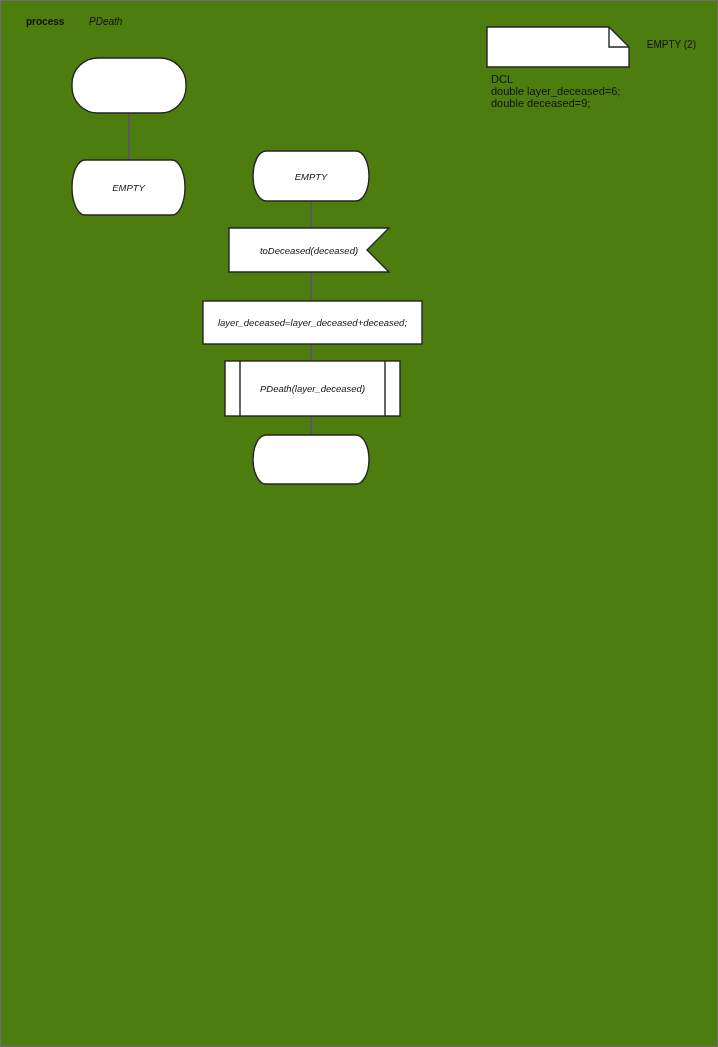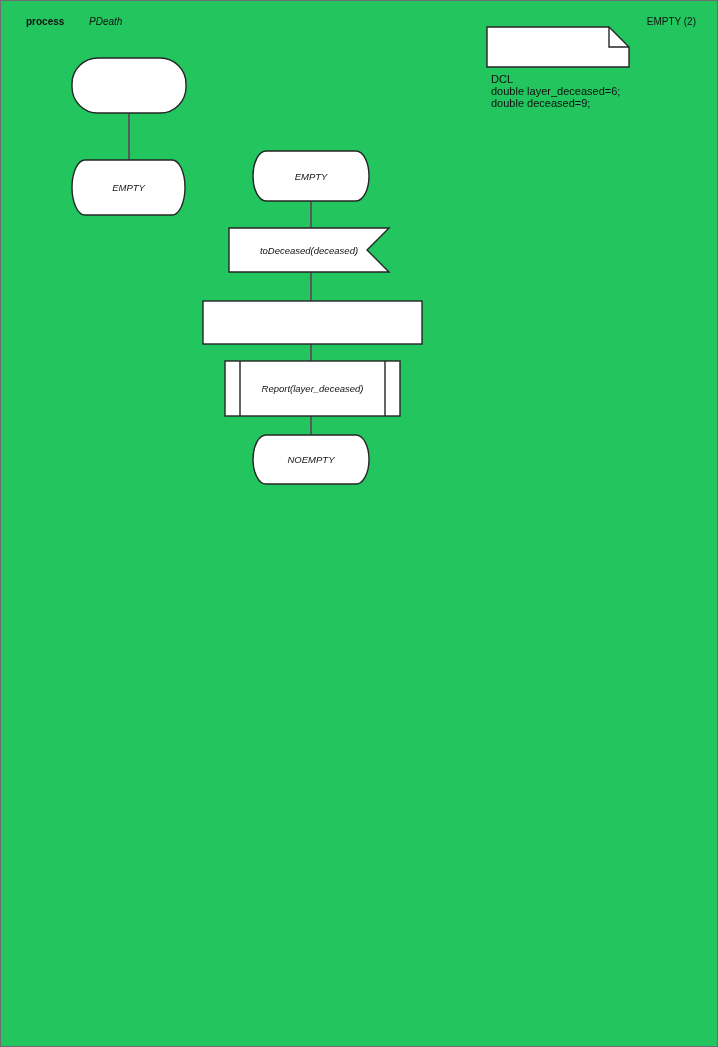--- a/index.html
+++ b/index.html
@@ -1,20 +1,20 @@
 <!DOCTYPE html>
 <html><head>
 <meta charset="utf-8">
 <style>
   html,body{margin:0;padding:0;background:#fff;}
   #page{
     position:relative;
     width:716px;height:1045px;
     border:1px solid #6e6e6e;
-    background:#22c55e;
+    background:#4d7c0f;
     font-family:"Liberation Sans", sans-serif;
     color:#111;
     overflow:hidden;
   }
   #shape-layer{position:absolute;left:0;top:0;width:718px;height:1047px;}
   .lbl{
     position:absolute;
     display:flex;align-items:center;justify-content:center;
     font-size:9.5px;line-height:11px;color:#111;
     text-align:center;white-space:nowrap;font-style:italic;
@@ -54,32 +54,32 @@
     <path d="M 239,360 V 415 M 384,360 V 415" fill="none" stroke-width="1.4" stroke="#262626"></path>
 
     <path d="M 265,434 H 355 A 13 24.5 0 0 1 355,483 H 265 A 13 24.5 0 0 1 265,434 Z" fill="#fff" stroke-width="1.4" stroke="#262626"></path>
 
     <path d="M 486,26 H 608 L 628,46 V 66 H 486 Z" fill="#fff" stroke-width="1.4" stroke="#262626"></path>
     <path d="M 608,26 V 46 H 628" fill="none" stroke-width="1.4" stroke="#262626"></path>
   </svg>
 
   <div class="hdr bold" style="left:25px;">process</div>
   <div class="hdr" style="left:88px;font-style:italic;">PDeath</div>
-  <div class="hdr" style="right:21px;">EMPTY (2)</div>
+  <div class="hdr" style="right:21px;margin-top:23px;">EMPTY (2)</div>
 
   <div id="dcl-text">
     <div>DCL</div>
     <div>double layer_deceased=6;</div>
     <div>double deceased=9;</div>
   </div>
 
   <div class="lbl" style="left:71px;top:159px;width:113px;height:55px;">EMPTY</div>
 
   <div class="lbl" style="left:252px;top:150px;width:116px;height:50px;">EMPTY</div>
 
   <div class="lbl" style="left:228px;top:227px;width:160px;height:44px;text-align:center;">toDeceased(deceased)</div>
 
+  <div class="lbl" style="left:202px;top:300px;width:219px;height:43px;">layer_deceased=layer_deceased+deceased;</div>
 
-  <div class="lbl" style="left:224px;top:360px;width:175px;height:55px;">Report(layer_deceased)</div>
+  <div class="lbl" style="left:224px;top:360px;width:175px;height:55px;">PDeath(layer_deceased)</div>
 
-  <div class="lbl" style="left:252px;top:434px;width:116px;height:49px;">NOEMPTY</div>
 
 </div>
 
 </body></html>

